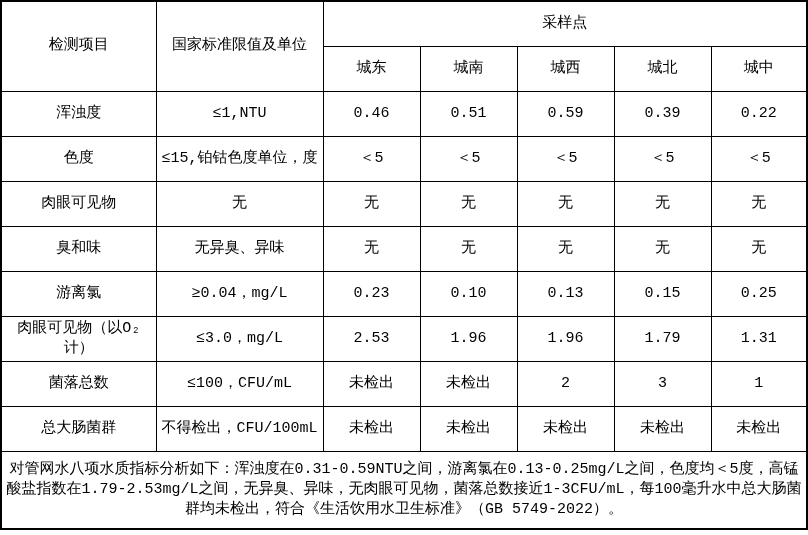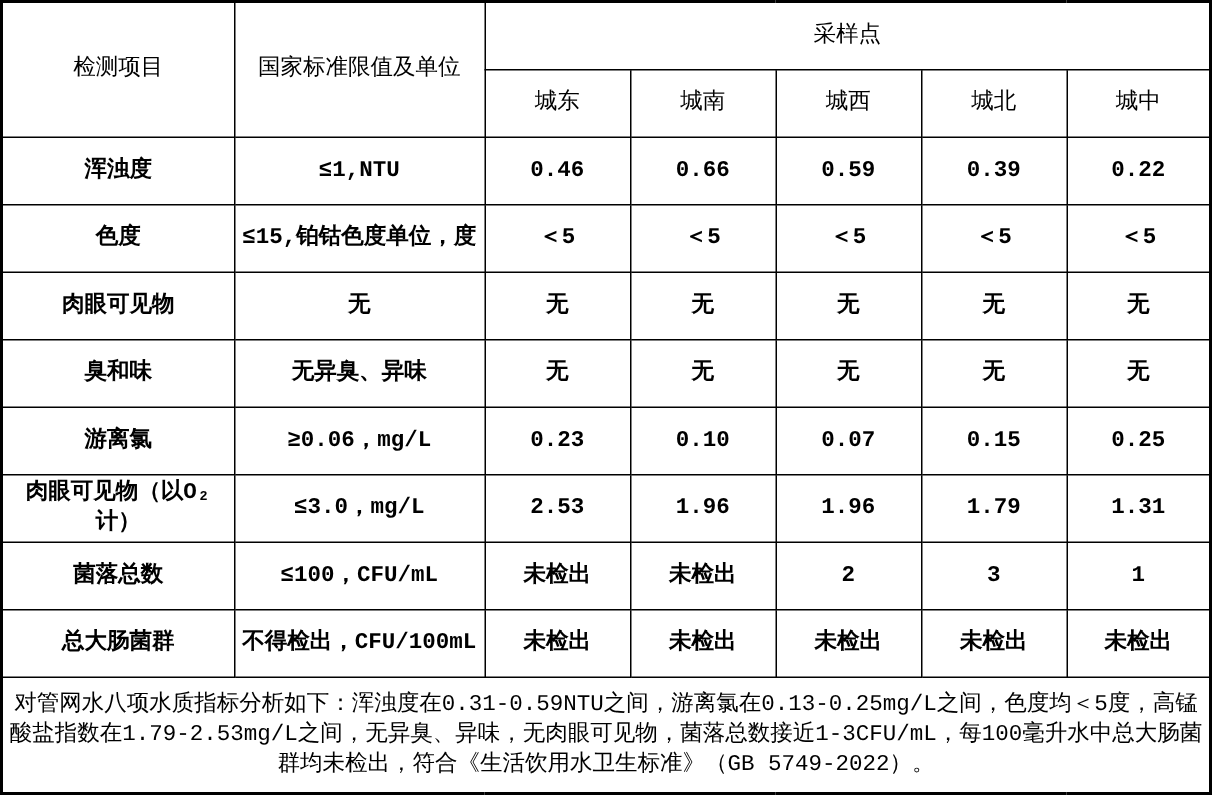--- a/index.html
+++ b/index.html
@@ -19,21 +19,21 @@
     text-align: center;
     vertical-align: middle;
     font-size: 15px;
     line-height: 20px;
     padding: 1px 2px;
     overflow: hidden;
     word-break: break-all;
   }
   tr.hdr-top { height: 45px; }
   tr.hdr-sub { height: 45px; }
-  tr.data-row { height: 45px; font-weight: bold; }
+  tr.data-row { height: 45px; }
   tr.summary-row { height: 78px; }
   td.summary-cell {
     text-align: left;
     vertical-align: top;
     padding: 4px 4px 2px 4px;
     font-size: 15px;
     line-height: 22px;
   }
 </style>
 </head>
@@ -60,21 +60,21 @@
       <td>城南</td>
       <td>城西</td>
       <td>城北</td>
       <td>城中</td>
     </tr>
 
     <tr class="data-row">
       <td>浑浊度</td>
       <td>≤1,NTU</td>
       <td>0.46</td>
-      <td>0.66</td>
+      <td>0.51</td>
       <td>0.59</td>
       <td>0.39</td>
       <td>0.22</td>
     </tr>
     <tr class="data-row">
       <td>色度</td>
       <td>≤15,铂钴色度单位，度</td>
       <td>＜5</td>
       <td>＜5</td>
       <td>＜5</td>
@@ -94,24 +94,24 @@
       <td>臭和味</td>
       <td>无异臭、异味</td>
       <td>无</td>
       <td>无</td>
       <td>无</td>
       <td>无</td>
       <td>无</td>
     </tr>
     <tr class="data-row">
       <td>游离氯</td>
-      <td>≥0.06，mg/L</td>
+      <td>≥0.04，mg/L</td>
       <td>0.23</td>
       <td>0.10</td>
-      <td>0.07</td>
+      <td>0.13</td>
       <td>0.15</td>
       <td>0.25</td>
     </tr>
     <tr class="data-row">
       <td>肉眼可见物（以O₂计）</td>
       <td>≤3.0，mg/L</td>
       <td>2.53</td>
       <td>1.96</td>
       <td>1.96</td>
       <td>1.79</td>

